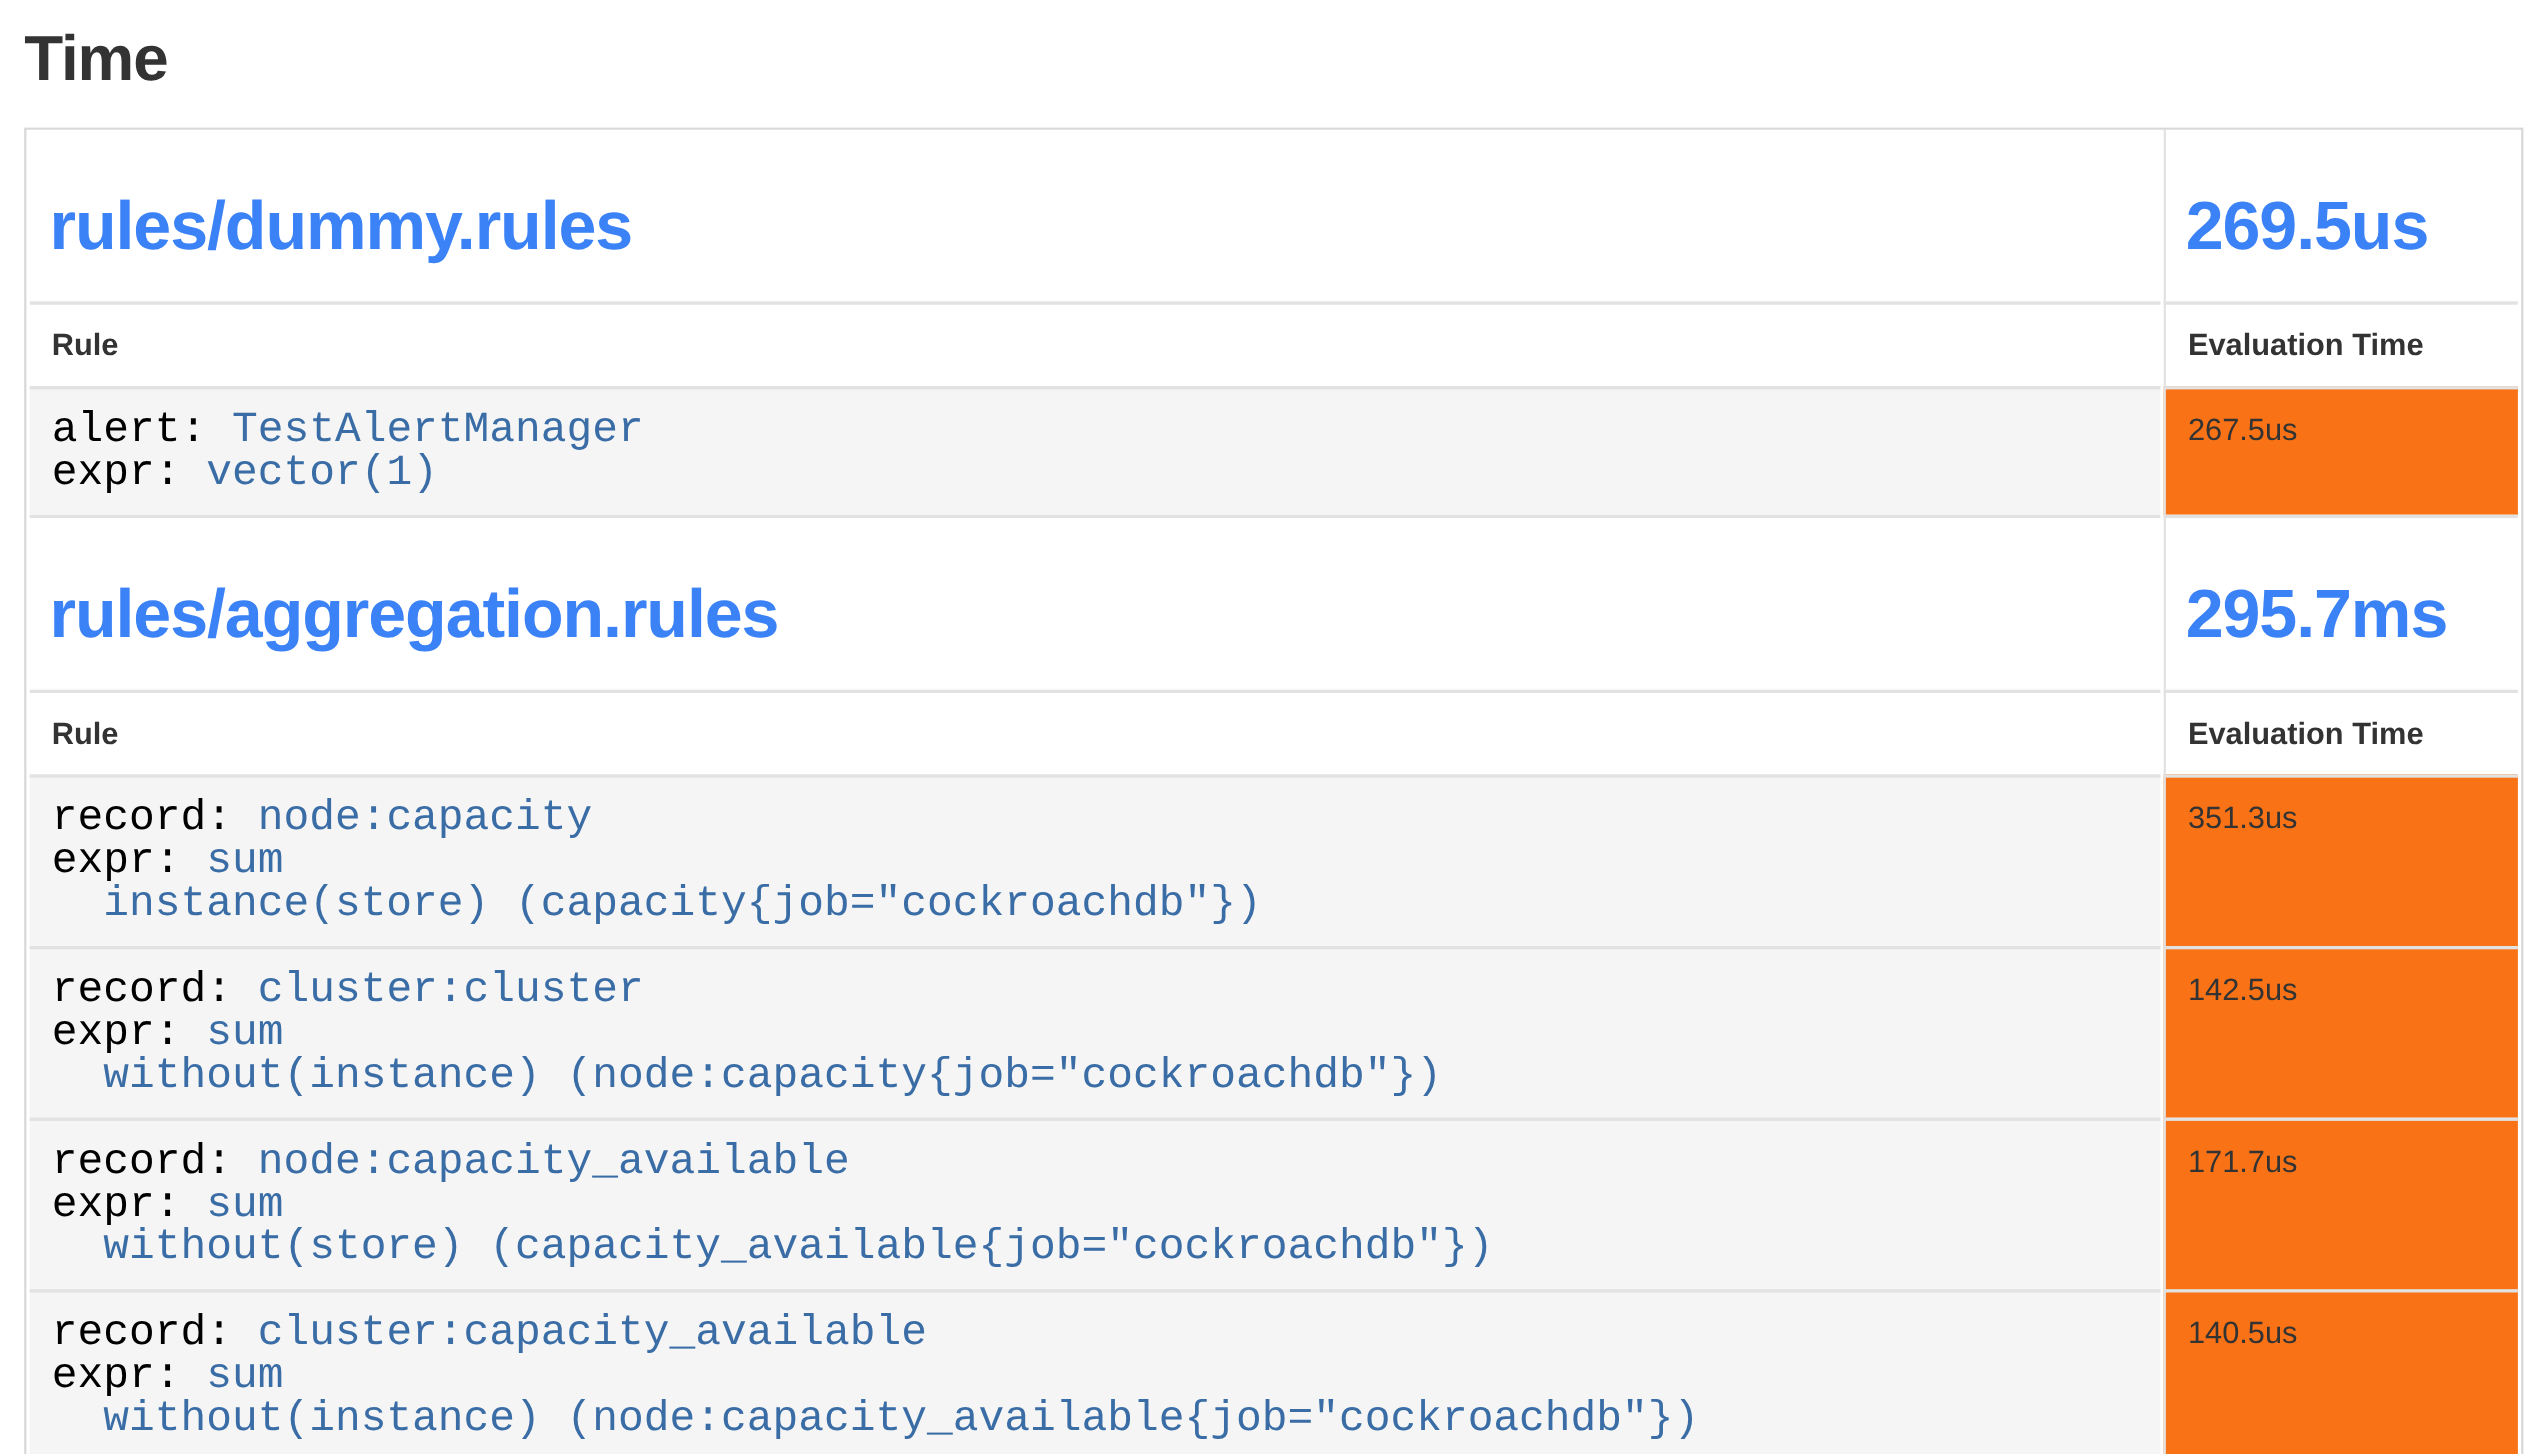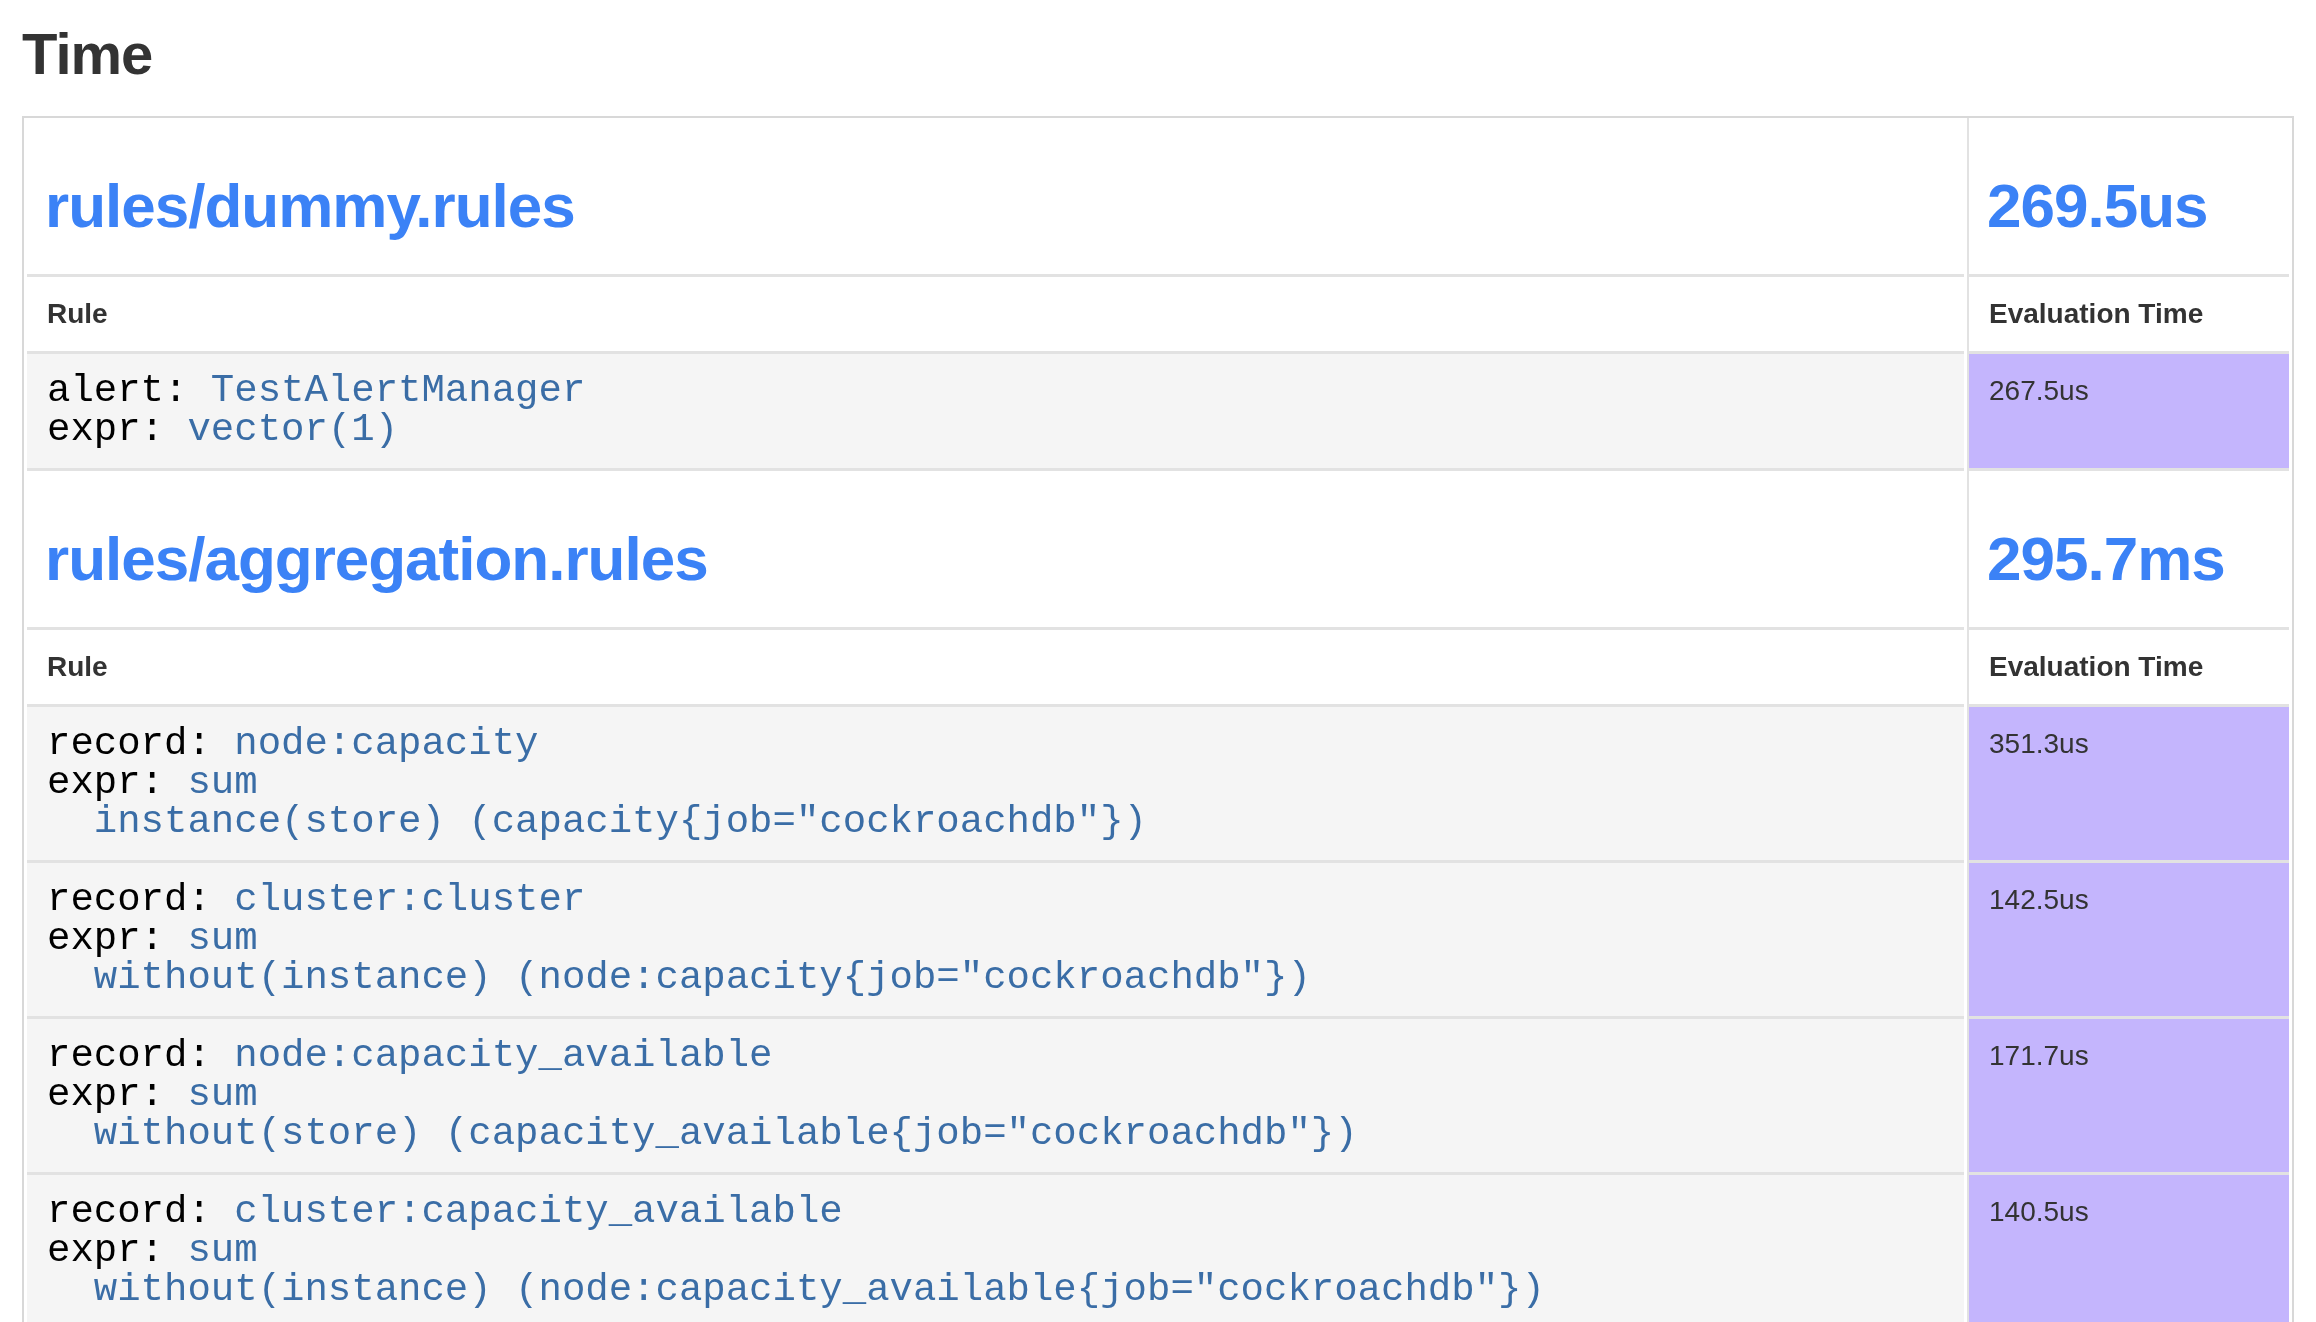--- a/index.html
+++ b/index.html
@@ -75,21 +75,21 @@
     vertical-align: top;
   }
 
   
   td.rule-cell {
     background: #f5f5f5;
     padding: 18px 20px;
     vertical-align: top;
   }
   td.eval-cell {
-    background: #c4b5fd;
+    background: #f97316;
     padding: 20px;
     vertical-align: top;
     font-size: 28px;
     line-height: 34px;
     color: #333333;
   }
   pre.rule-text {
     margin: 0;
     padding: 0;
     background: transparent;

